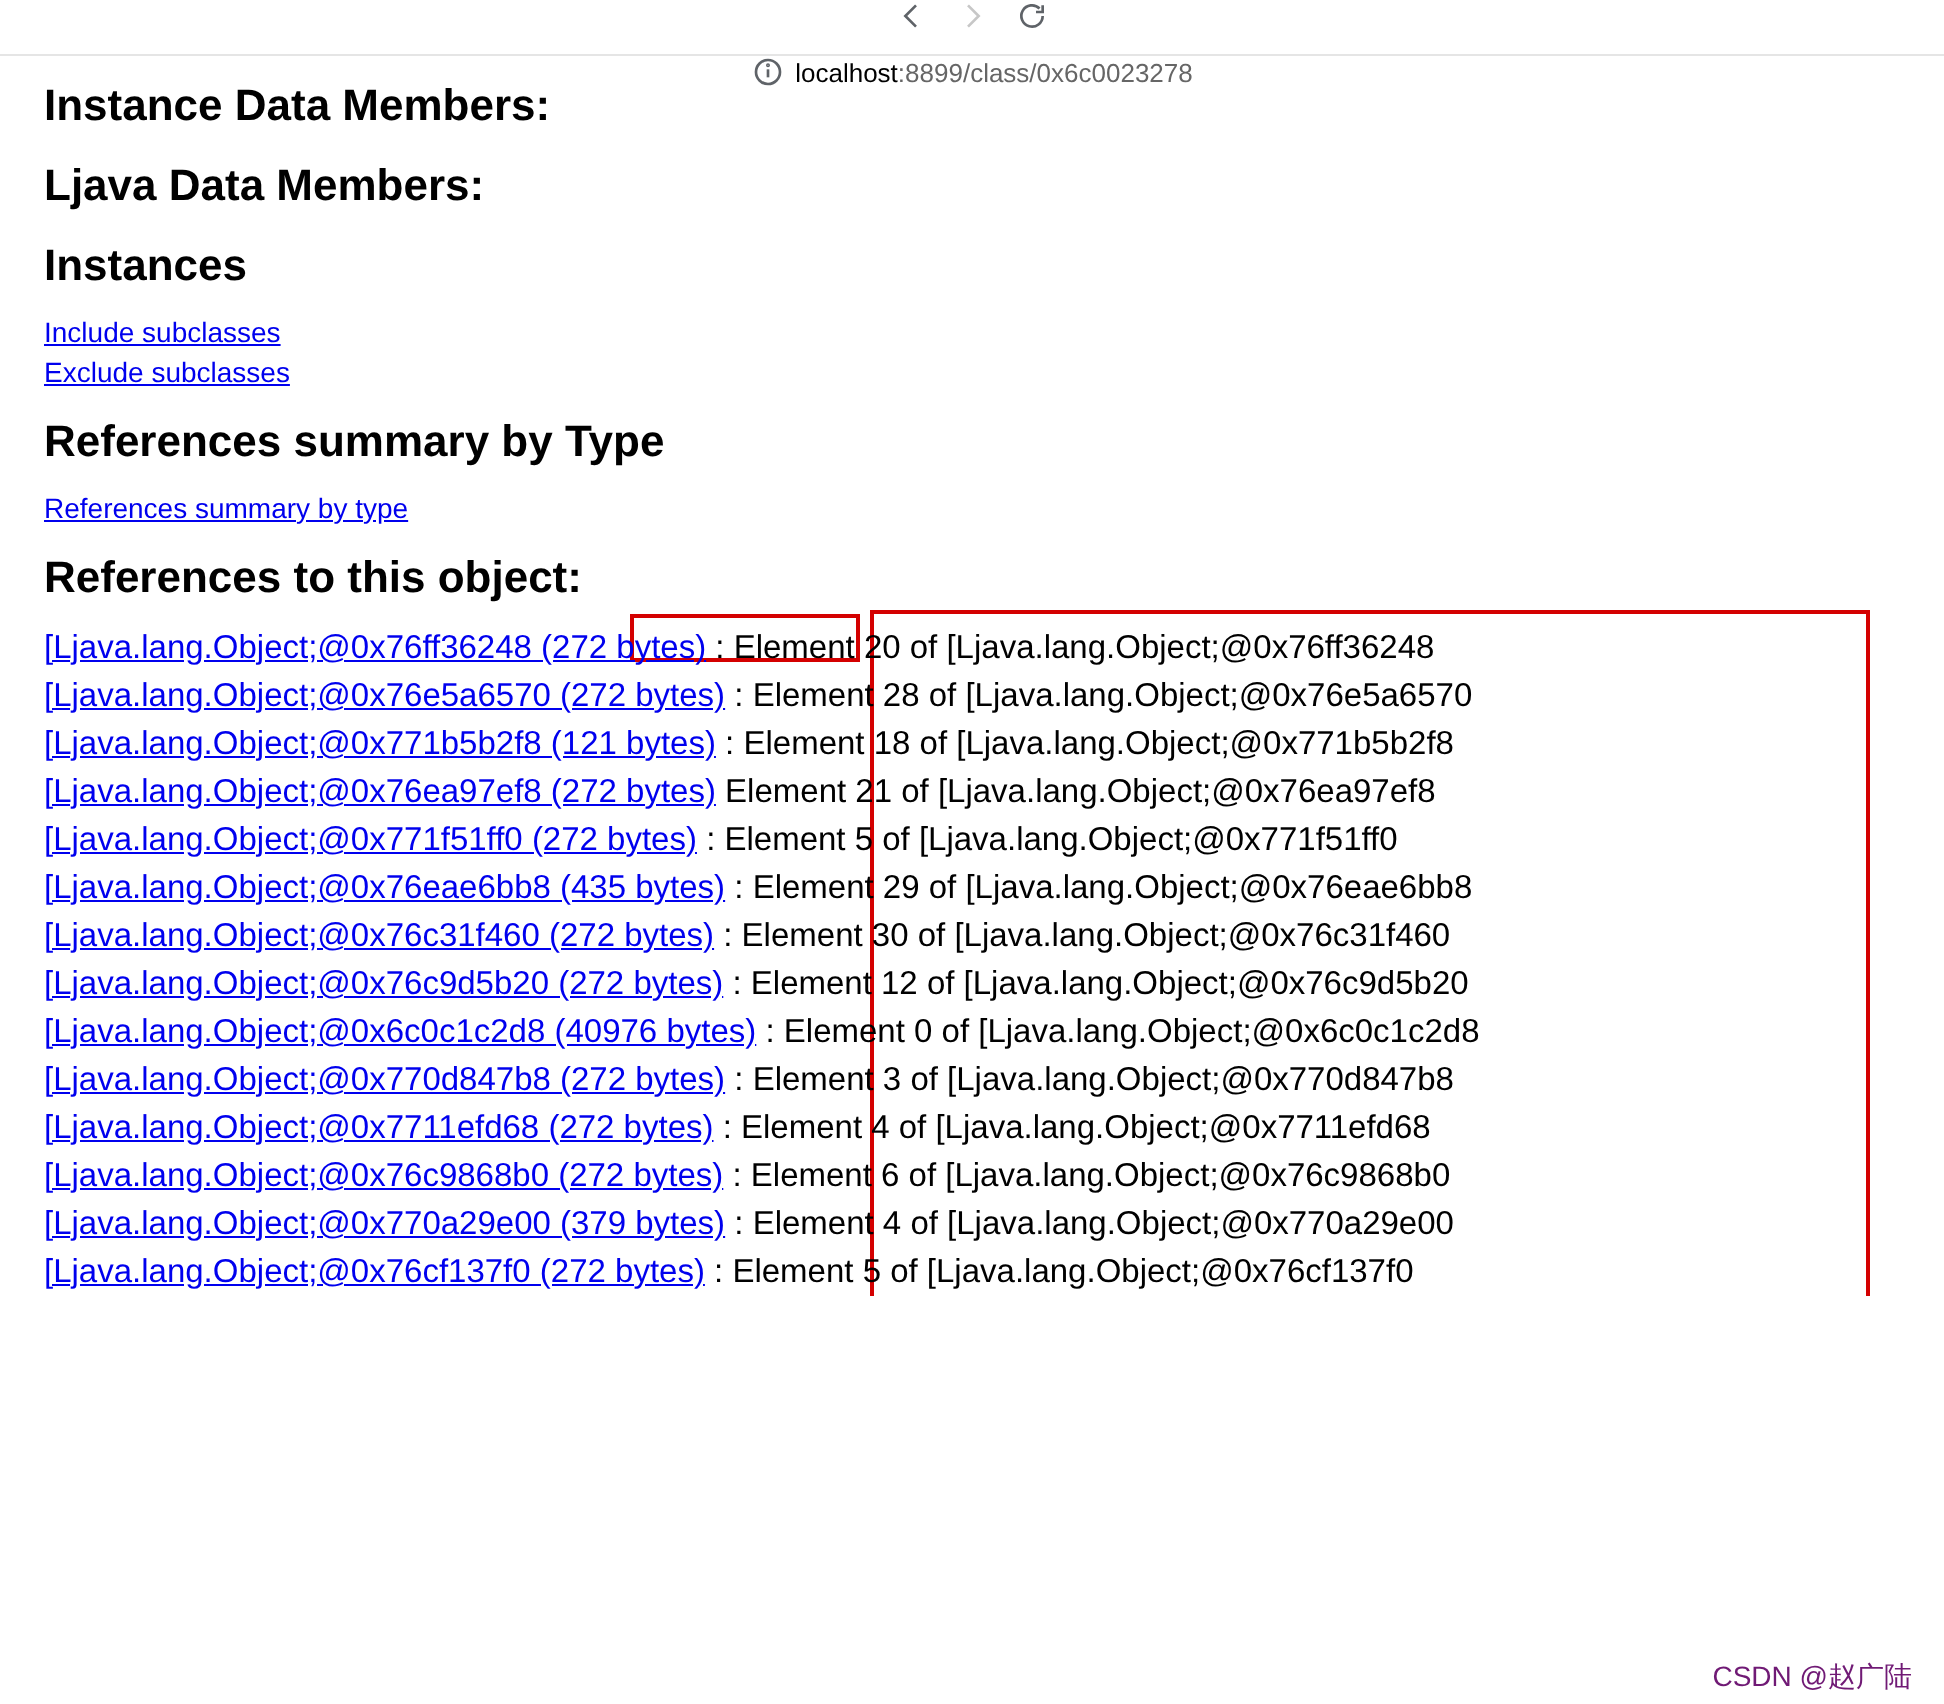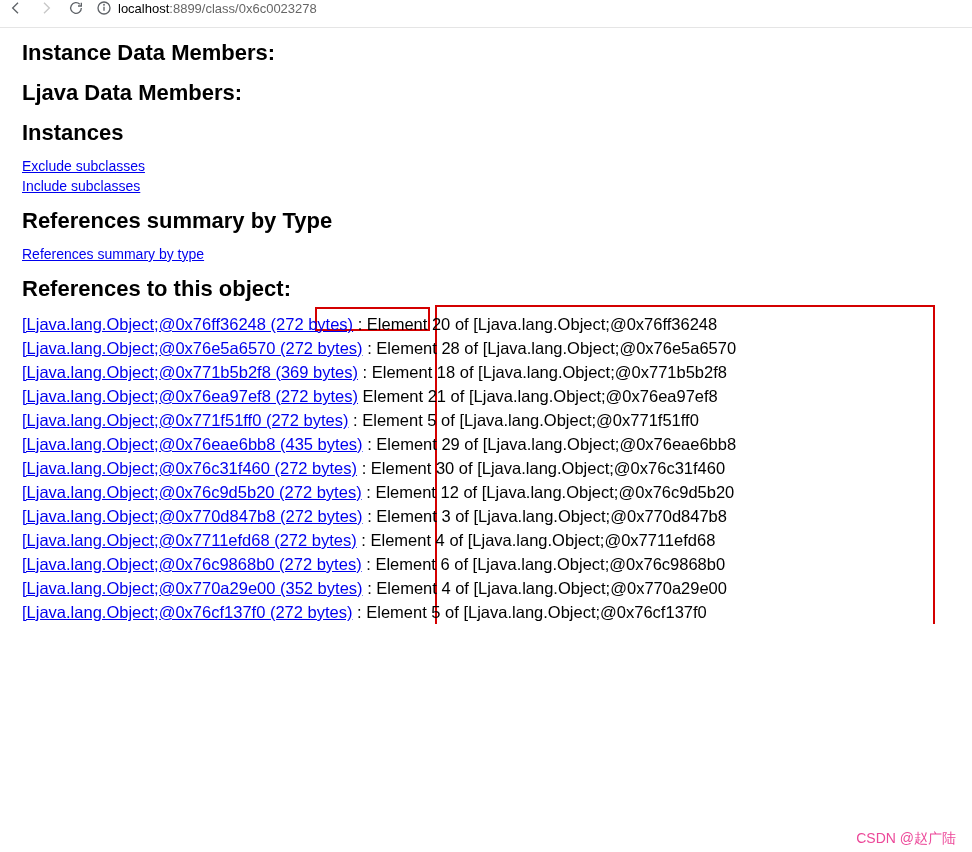--- a/index.html
+++ b/index.html
@@ -7,26 +7,27 @@
   margin: 0;
   font-family: Arial, Helvetica, sans-serif;
   font-size: 14px;
   color: #000;
   background: #fff;
   width: 972px;
   overflow: hidden;
 }
 .toolbar {
   display: flex;
-  align-items: flex-start;
+  align-items: center;
   height: 28px;
   padding: 0 8px;
   border-bottom: 1px solid #e5e5e5;
   gap: 12px;
   color: #5f6368;
+  flex-direction: column;
 }
 .toolbar .nav-icons { display: flex; gap: 14px; align-items: center; }
 .toolbar svg { width: 16px; height: 16px; display: block; }
 .addr-wrap { display: flex; align-items: center; gap: 6px; flex: 1; }
 .addr { font-size: 13px; color: #333; }
 .addr .path { color: #666; }
 .addr .host { color: #000; }
 .content {
   padding: 6px 6px 0 22px;
 }
@@ -53,21 +54,21 @@
 .box-red {
   position: absolute;
   border: 2px solid #d40000;
   pointer-events: none;
 }
 .watermark {
   position: absolute;
   right: 16px;
   bottom: 4px;
   font-size: 14px;
-  color: #ec4899;
+  color: #701a75;
   font-family: sans-serif;
   margin-left: 32px;
 }
 </style>
 </head>
 <body>
 
 <div class="toolbar">
   <div class="nav-icons">
     <span>
@@ -103,45 +104,46 @@
 
 <div class="content">
 
   <h2 class="first">Instance Data Members:</h2>
 
   <h2>Ljava Data Members:</h2>
 
   <h2>Instances</h2>
 
   <div class="link-block">
+    <div><a href="#">Include subclasses</a></div>
     <div><a href="#">Exclude subclasses</a></div>
-    <div><a href="#">Include subclasses</a></div>
   </div>
 
   <h2>References summary by Type</h2>
 
   <div class="link-block">
     <div><a href="#">References summary by type</a></div>
   </div>
 
   <h2>References to this object:</h2>
 
   <div class="ref-list" id="ref-list">
     <div class="box-red" style="top:-5px;left:293px;width:115px;height:24px;"></div>
     <div class="box-red" style="top:-7px;left:413px;width:500px;height:392px;"></div>
   <div class="ref-line"><a href="#">[Ljava.lang.Object;@0x76ff36248 (272 bytes)</a><span class="ref-desc"> : Element 20 of [Ljava.lang.Object;@0x76ff36248</span></div>
       <div class="ref-line"><a href="#">[Ljava.lang.Object;@0x76e5a6570 (272 bytes)</a><span class="ref-desc"> : Element 28 of [Ljava.lang.Object;@0x76e5a6570</span></div>
-      <div class="ref-line"><a href="#">[Ljava.lang.Object;@0x771b5b2f8 (369 bytes)</a><span class="ref-desc"> : Element 18 of [Ljava.lang.Object;@0x771b5b2f8</span></div>
+      <div class="ref-line"><a href="#">[Ljava.lang.Object;@0x771b5b2f8 (121 bytes)</a><span class="ref-desc"> : Element 18 of [Ljava.lang.Object;@0x771b5b2f8</span></div>
       <div class="ref-line"><a href="#">[Ljava.lang.Object;@0x76ea97ef8 (272 bytes)</a><span class="ref-desc">  Element 21 of [Ljava.lang.Object;@0x76ea97ef8</span></div>
       <div class="ref-line"><a href="#">[Ljava.lang.Object;@0x771f51ff0 (272 bytes)</a><span class="ref-desc"> : Element 5 of [Ljava.lang.Object;@0x771f51ff0</span></div>
       <div class="ref-line"><a href="#">[Ljava.lang.Object;@0x76eae6bb8 (435 bytes)</a><span class="ref-desc"> : Element 29 of [Ljava.lang.Object;@0x76eae6bb8</span></div>
       <div class="ref-line"><a href="#">[Ljava.lang.Object;@0x76c31f460 (272 bytes)</a><span class="ref-desc"> : Element 30 of [Ljava.lang.Object;@0x76c31f460</span></div>
       <div class="ref-line"><a href="#">[Ljava.lang.Object;@0x76c9d5b20 (272 bytes)</a><span class="ref-desc"> : Element 12 of [Ljava.lang.Object;@0x76c9d5b20</span></div>
+      <div class="ref-line"><a href="#">[Ljava.lang.Object;@0x6c0c1c2d8 (40976 bytes)</a><span class="ref-desc"> : Element 0 of [Ljava.lang.Object;@0x6c0c1c2d8</span></div>
       <div class="ref-line"><a href="#">[Ljava.lang.Object;@0x770d847b8 (272 bytes)</a><span class="ref-desc"> : Element 3 of [Ljava.lang.Object;@0x770d847b8</span></div>
       <div class="ref-line"><a href="#">[Ljava.lang.Object;@0x7711efd68 (272 bytes)</a><span class="ref-desc"> : Element 4 of [Ljava.lang.Object;@0x7711efd68</span></div>
       <div class="ref-line"><a href="#">[Ljava.lang.Object;@0x76c9868b0 (272 bytes)</a><span class="ref-desc"> : Element 6 of [Ljava.lang.Object;@0x76c9868b0</span></div>
-      <div class="ref-line"><a href="#">[Ljava.lang.Object;@0x770a29e00 (352 bytes)</a><span class="ref-desc"> : Element 4 of [Ljava.lang.Object;@0x770a29e00</span></div>
+      <div class="ref-line"><a href="#">[Ljava.lang.Object;@0x770a29e00 (379 bytes)</a><span class="ref-desc"> : Element 4 of [Ljava.lang.Object;@0x770a29e00</span></div>
       <div class="ref-line"><a href="#">[Ljava.lang.Object;@0x76cf137f0 (272 bytes)</a><span class="ref-desc"> : Element 5 of [Ljava.lang.Object;@0x76cf137f0</span></div>
     </div>
 
 </div>
 
 <div class="watermark">CSDN @赵广陆</div>
 
 </body></html>

